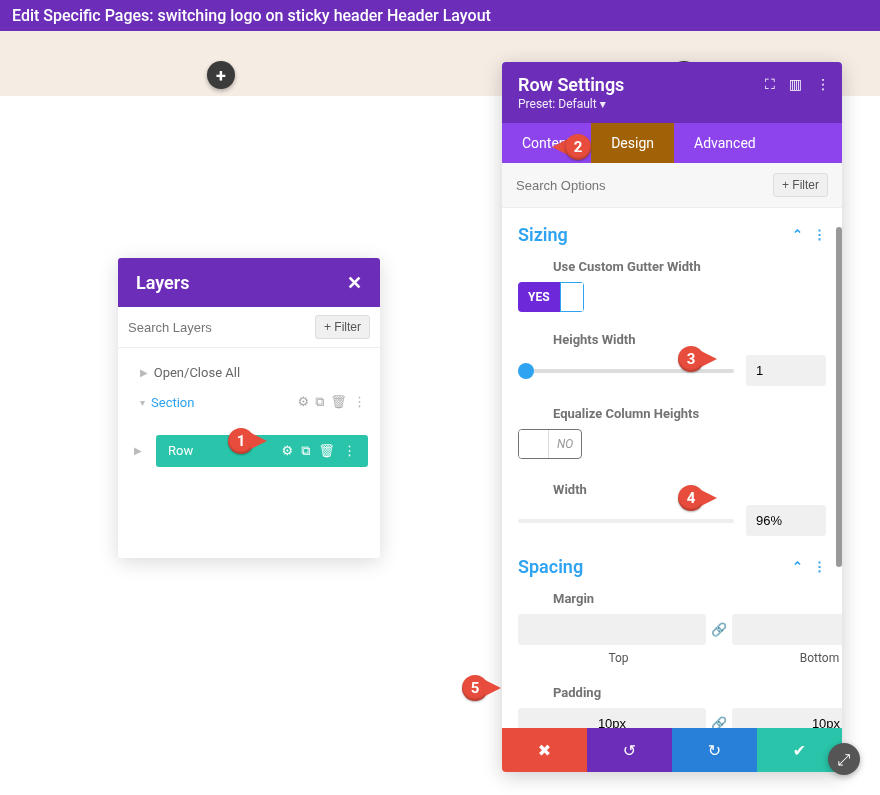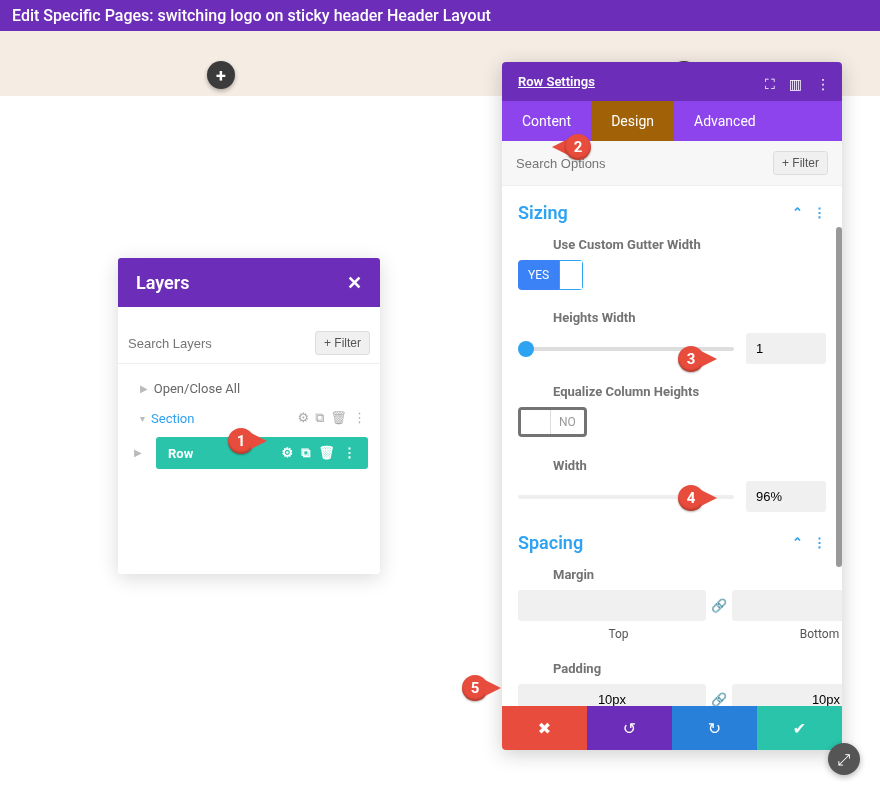--- a/index.html
+++ b/index.html
@@ -58,21 +58,20 @@
       font-size: 18px;
       font-weight: 600;
     }
     .layers-header .close { font-size: 18px; cursor: pointer; font-weight: bold; }
     .layers-search {
       display: flex;
       padding: 8px 10px;
       border-bottom: 1px solid #eee;
       align-items: center;
       gap: 0;
-      margin-top: 16px;
     }
     .layers-search input {
       flex: 1;
       border: none;
       font-size: 13px;
       color: #999;
       outline: none;
     }
     .filter-btn {
       background: #f0f0f0;
@@ -88,50 +87,49 @@
       display: flex;
       align-items: center;
       padding: 7px 14px 7px 22px;
       font-size: 13px;
       color: #666;
     }
     .layer-row .caret { color: #bbb; margin-right: 6px; font-size: 10px; }
     .section-row { color: #2ea3f2; }
     .section-row .actions { margin-left: auto; display:flex; gap:6px; color:#aaa; }
     .row-item {
-      margin: 4px 12px 4px 38px;
+      margin: 18px 12px 4px 38px;
       background: #29c4a9;
       color: #fff;
       padding: 8px 12px;
       border-radius: 3px;
       display: flex;
-      align-items: flex-end;
+      align-items: flex-start;
       font-size: 13px;
-      font-weight: bold;
     }
     .row-item .actions { margin-left: auto; display:flex; gap:8px; }
     .row-caret { color:#bbb; font-size:10px; position:absolute; margin-left:-14px; }
 
     
     .row-settings {
       position: absolute;
       left: 502px; top: 62px;
       width: 340px;
       background: #fff;
       box-shadow: 0 4px 20px rgba(0,0,0,.2);
       border-radius: 4px;
       overflow: hidden;
     }
     .rs-header {
       background: #6c2eb9;
       color: #fff;
       padding: 12px 16px;
       position: relative;
     }
-    .rs-header h2 { font-size: 13px; font-weight: 600; text-decoration: underline; }
+    .rs-header h2 { font-size: 18px; font-weight: 600; }
     .rs-header .preset { font-size: 12px; opacity: .9; margin-top: 2px; }
     .rs-header .hicons {
       position: absolute; right: 12px; top: 14px;
       display: flex; gap: 14px; font-size: 14px;
     }
     .rs-tabs {
       background: #8e44ec;
       display: flex;
       color: #fff;
       font-size: 14px;
@@ -158,23 +156,23 @@
       margin-bottom: 14px;
       gap: 40px;
     }
     .section-title .st-actions { margin-left:auto; display:flex; gap:10px; color:#2ea3f2; font-size:13px;}
     .field-label { font-size: 13px; font-weight: 700; color: #737373; margin-bottom: 8px; margin-left: 35px; }
     .field { margin-bottom: 20px; }
     .toggle {
       display:inline-flex; align-items:center;
       border-radius: 4px; overflow:hidden; height:30px;
     }
-    .toggle .yes { background:#3b82f6; color:#fff; padding:0 10px; font-size:12px; font-weight:normal; height:100%; display:flex; align-items:center;}
+    .toggle .yes { background:#6d28d9; color:#fff; padding:0 10px; font-size:12px; font-weight:bold; height:100%; display:flex; align-items:center;}
     .toggle .knob { background:#fff; width:24px; height:100%; border:1px solid #2ea3f2; }
-    .toggle.off { border:3px solid #737373; }
+    .toggle.off { border:1px solid #737373;font-style:italic; }
     .toggle.off .knob { width:30px; border:none; border-right:1px solid #ddd; }
     .toggle.off .no { padding:0 8px; font-size:12px; color:#999; display:flex; align-items:center;}
     .slider-row { display:flex; align-items:center; gap:12px; }
     .slider-track { flex:1; height:4px; background:#ddd; border-radius:2px; position:relative; }
     .slider-thumb { width:16px; height:16px; background:#2ea3f2; border-radius:50%; position:absolute; left:0; top:-6px; }
     .slider-val { width:80px; background:#f0f0f0; border:none; padding:8px 10px; font-size:13px; border-radius:3px; }
     .spacing-grid { display:flex; gap:12px; }
     .spacing-pair { flex:1; display:flex; flex-direction:column; align-items:stretch; }
     .pair-row { display:flex; align-items:center; gap:4px; }
     .sp-input { flex:1; background:#f0f0f0; border:none; padding:8px 6px; font-size:13px; text-align:center; border-radius:3px; min-width:0;}
@@ -274,20 +272,21 @@
           <span>⋮</span>
         </div>
       </div>
     </div>
   </div>
 </div>
 
 <div class="row-settings">
   <div class="rs-header">
     <h2>Row Settings</h2>
+    <div class="preset"><span>Preset: Default</span> ▾</div>
     <div class="hicons">
       <span>⛶</span>
       <span>▥</span>
       <span>⋮</span>
     </div>
   </div>
   <div class="rs-tabs">
     <div class="tab">Content</div>
     <div class="tab active">Design</div>
     <div class="tab">Advanced</div>

